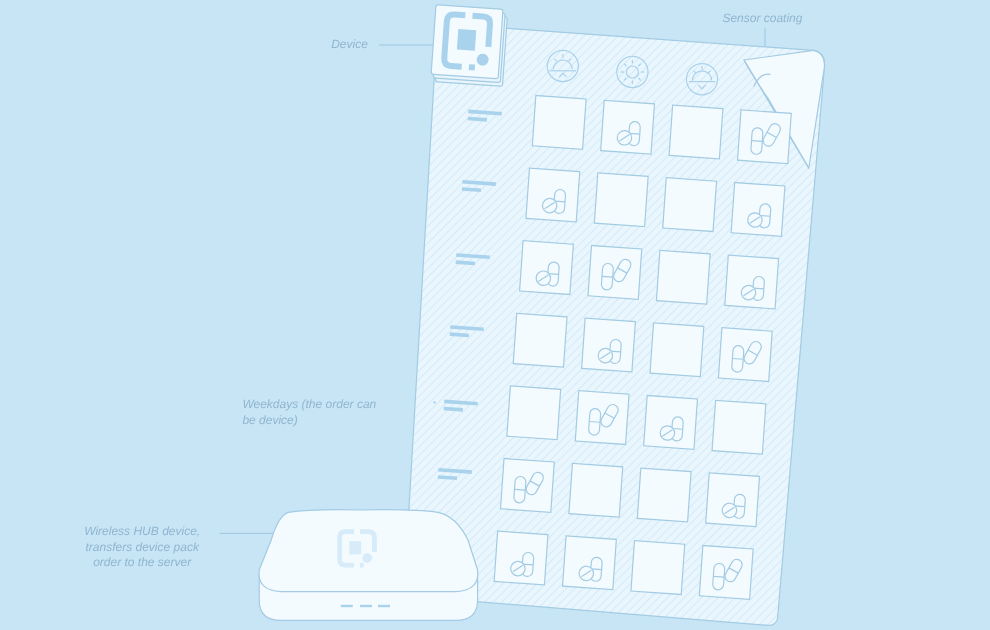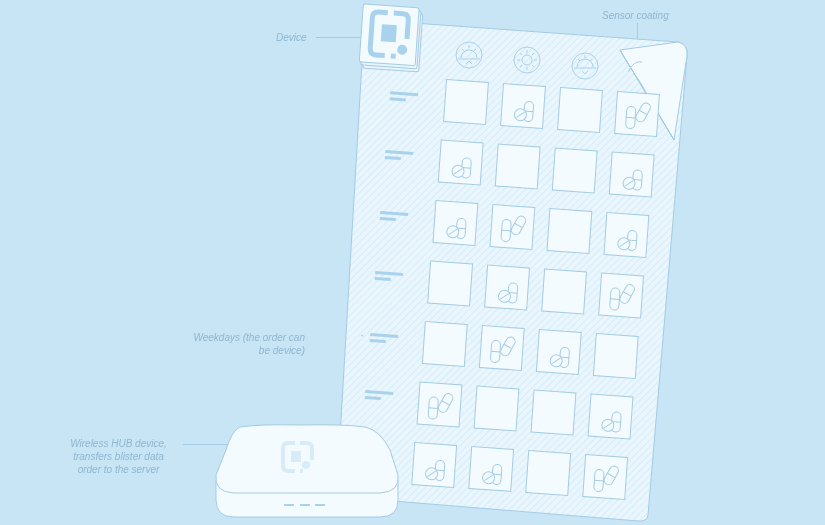--- a/index.html
+++ b/index.html
@@ -22,28 +22,28 @@
   </style>
 </head>
 <body>
 
 <div class="label" style="left:276px; top:31px;text-align:right;">Device</div>
 <div class="leader" style="left:316px; top:37px; width:46px;"></div>
 
 <div class="label" style="left:602px; top:9px;">Sensor coating</div>
 <div class="leader-v" style="left:637px; top:23px; height:52px;"></div>
 
-<div class="label" style="left:188px; top:331px; text-align:right; width:117px;">
+<div class="label" style="left:202px; top:331px; width:117px;">
   <div>Weekdays (the order can</div>
   <div>be device)</div>
 </div>
 
 <div class="label" style="left:60px; top:437px; text-align:center; width:117px;">
   <div>Wireless HUB device,</div>
-  <div>transfers blister data</div>
+  <div>transfers device pack</div>
   <div>order to the server</div>
 </div>
 <div class="leader" style="left:183px; top:444px; width:52px;"></div>
 
 <svg width="825" height="525" viewBox="0 0 825 525">
   <defs>
     <pattern id="hatch" width="5" height="5" patternUnits="userSpaceOnUse" patternTransform="rotate(45)">
       <rect width="5" height="5" fill="#eaf6fd"></rect>
       <line x1="0" y1="0" x2="0" y2="5" stroke="#d3eaf7" stroke-width="1.6"></line>
     </pattern>

